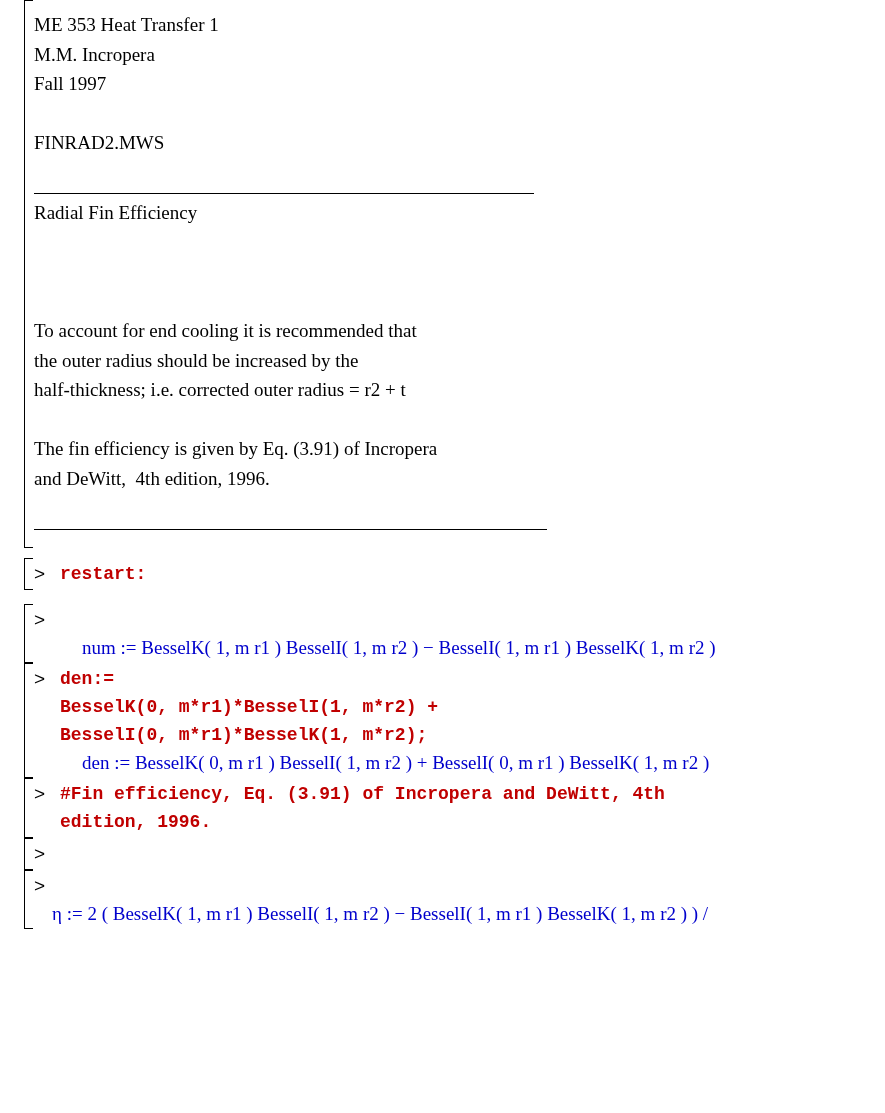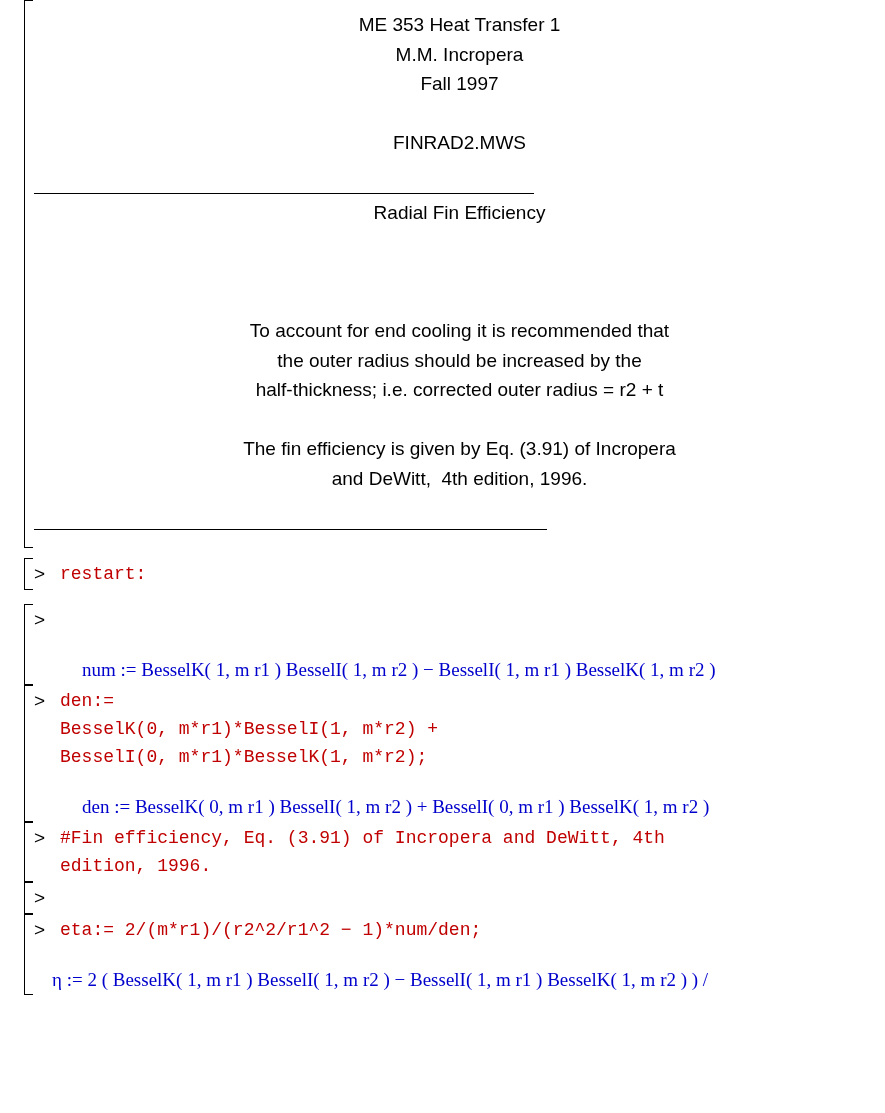--- a/index.html
+++ b/index.html
@@ -33,26 +33,25 @@
     left: 0;
     top: 0;
     bottom: 0;
     width: 8px;
     border-left: 1px solid #000;
     border-top: 1px solid #000;
     border-bottom: 1px solid #000;
   }
 
   .text-block {
-    font-family: Liberation Sans, sans-serif;
+    font-family: Liberation Serif, serif;
     font-size: 19px;
     line-height: 29.5px;
     color: #000000;
     white-space: pre-wrap;
-    text-align: center;
   }
 
   .blank-line { height: 29.5px; }
 
   .rule {
     border-top: 1px solid #000;
     height: 0;
     margin: 6px 0 4px 0;
   }
   .rule.r1 { width: 500px; }
@@ -69,34 +68,33 @@
     font-size: 19px;
     line-height: 28px;
     width: 26px;
     flex: 0 0 26px;
   }
   .input-code {
     color: #c00000;
     font-family: "Liberation Mono", monospace;
     font-size: 18px;
     line-height: 28px;
-    font-weight: normal;
+    font-weight: bold;
     white-space: pre;
     letter-spacing: 0px;
   }
 
   .output {
     color: #0000cc;
     font-family: "Liberation Serif", serif;
     font-size: 19px;
     line-height: 27px;
     text-align: left;
     padding-left: 58px;
     white-space: pre;
-    margin-top: 22px;
   }
   .output.indent2 { padding-left: 48px; }
   .output.indent3 { padding-left: 18px; }
   .spacer10 { height: 10px; }
   .spacer14 { height: 14px; }
 </style>
 </head>
 <body>
 
 <div class="page">
@@ -171,18 +169,17 @@
     <div class="exec-row">
       <div class="prompt">&gt;</div>
       <div class="input-code"></div>
     </div>
   </div>
 
   <div class="group" style="padding-top:2px;padding-bottom:2px;">
     <div class="bracket"></div>
     <div class="exec-row">
       <div class="prompt">&gt;</div>
-      <div class="input-code">eta:= 2/(m*r1)/(r2^2/r1^2 − 1)*num/den;</div>
     </div>
     <div class="output indent3">η := 2 ( BesselK( 1, m r1 ) BesselI( 1, m r2 ) − BesselI( 1, m r1 ) BesselK( 1, m r2 ) ) /</div>
   </div>
 
 </div>
 
 </body></html>

